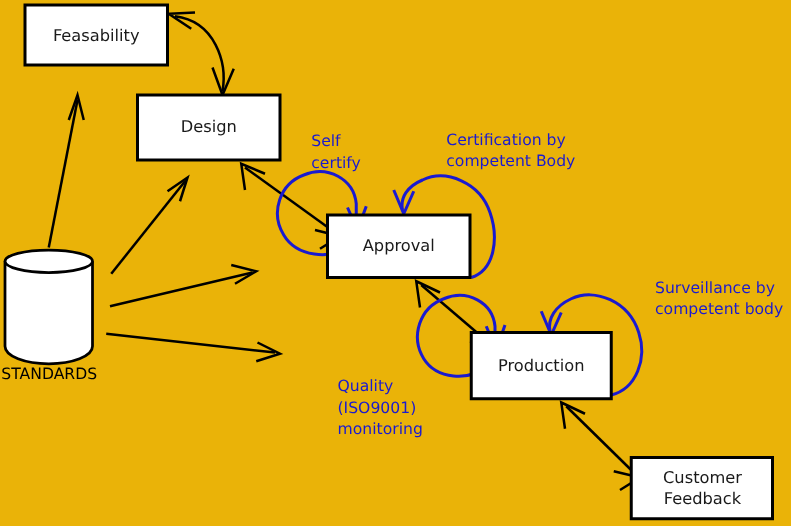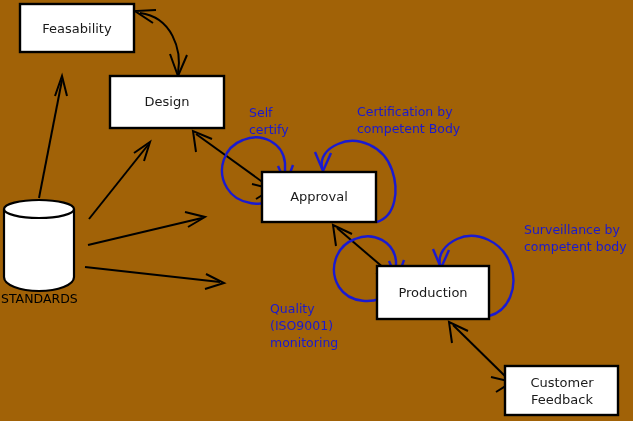--- a/index.html
+++ b/index.html
@@ -4,21 +4,21 @@
 <style>
   html, body {
     margin: 0;
     padding: 0;
     background: #ffffff;
   }
   #canvas-wrap {
     position: relative;
     width: 633px;
     height: 421px;
-    background: #a16207;
+    background: #eab308;
     overflow: hidden;
     font-family: "DejaVu Sans", sans-serif;
   }
   svg#diagram {
     display: block;
     width: 633px;
     height: 421px;
   }
   .node-box {
     fill: #ffffff;

